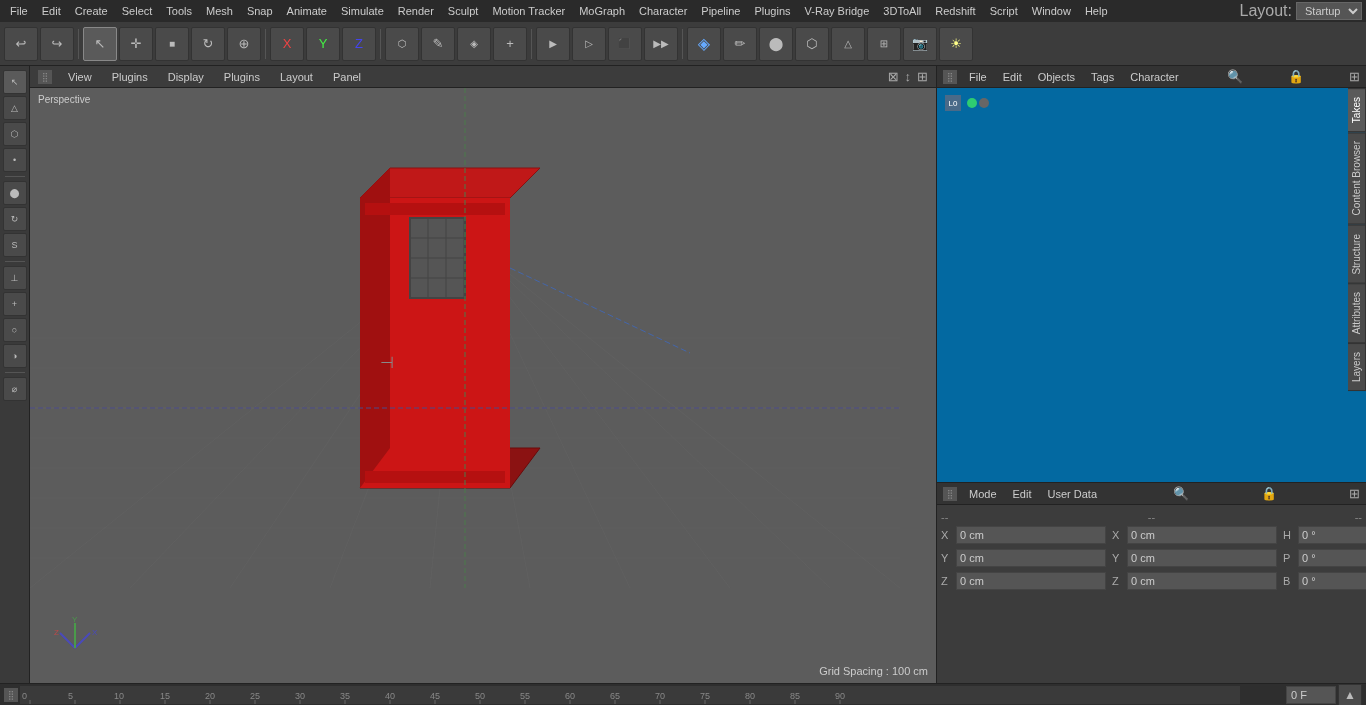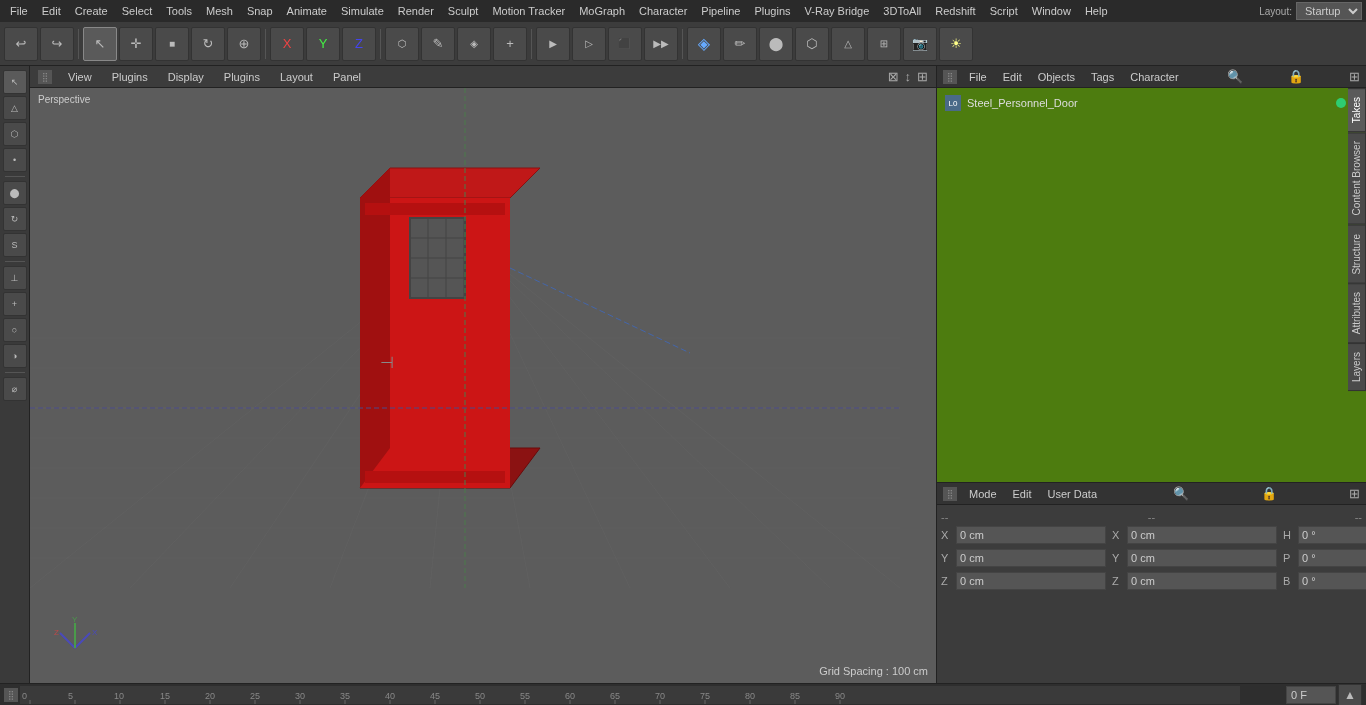--- a/index.html
+++ b/index.html
@@ -29,21 +29,21 @@
       cursor: pointer;
       font-size: 11px;
       white-space: nowrap;
     }
     .layout-right {
       margin-left: auto;
       display: flex;
       align-items: center;
       gap: 4px;
     }
-    .layout-label { color: #aaa; font-size: 10px; }
+    .layout-label { color: #aaa; font-size: 16px; }
     .layout-select {
       background: #555;
       color: #ccc;
       border: 1px solid #666;
       font-size: 11px;
       padding: 1px 4px;
       height: 18px;
     }
 
     
@@ -211,21 +211,21 @@
     }
     .panel-icon-btn {
       margin-left: auto;
       color: #aaa;
       cursor: pointer;
       font-size: 13px;
     }
 
     .objects-area {
       flex: 1;
-      background: #4d7c0f;
+      background: #0369a1;
       overflow-y: auto;
       padding: 4px;
     }
     .object-row {
       display: flex;
       align-items: center;
       height: 22px;
       padding: 0 4px;
       gap: 6px;
       cursor: pointer;
@@ -573,21 +573,20 @@
         <div class="panel-menu-item">Objects</div>
         <div class="panel-menu-item">Tags</div>
         <div class="panel-menu-item">Character</div>
         <div class="panel-icon-btn">🔍</div>
         <div class="panel-icon-btn">🔒</div>
         <div class="panel-icon-btn">⊞</div>
       </div>
       <div class="objects-area">
         <div class="object-row">
           <div class="object-icon" style="background:#4a6a88; color:#fff; font-size:8px">L0</div>
-          <span class="object-name">Steel_Personnel_Door</span>
           <div class="object-dots">
             <span class="dot-green"></span>
             <span class="dot-grey"></span>
           </div>
         </div>
       </div>
     </div>
 
     <div class="right-bottom">
       <div class="attr-toolbar">

